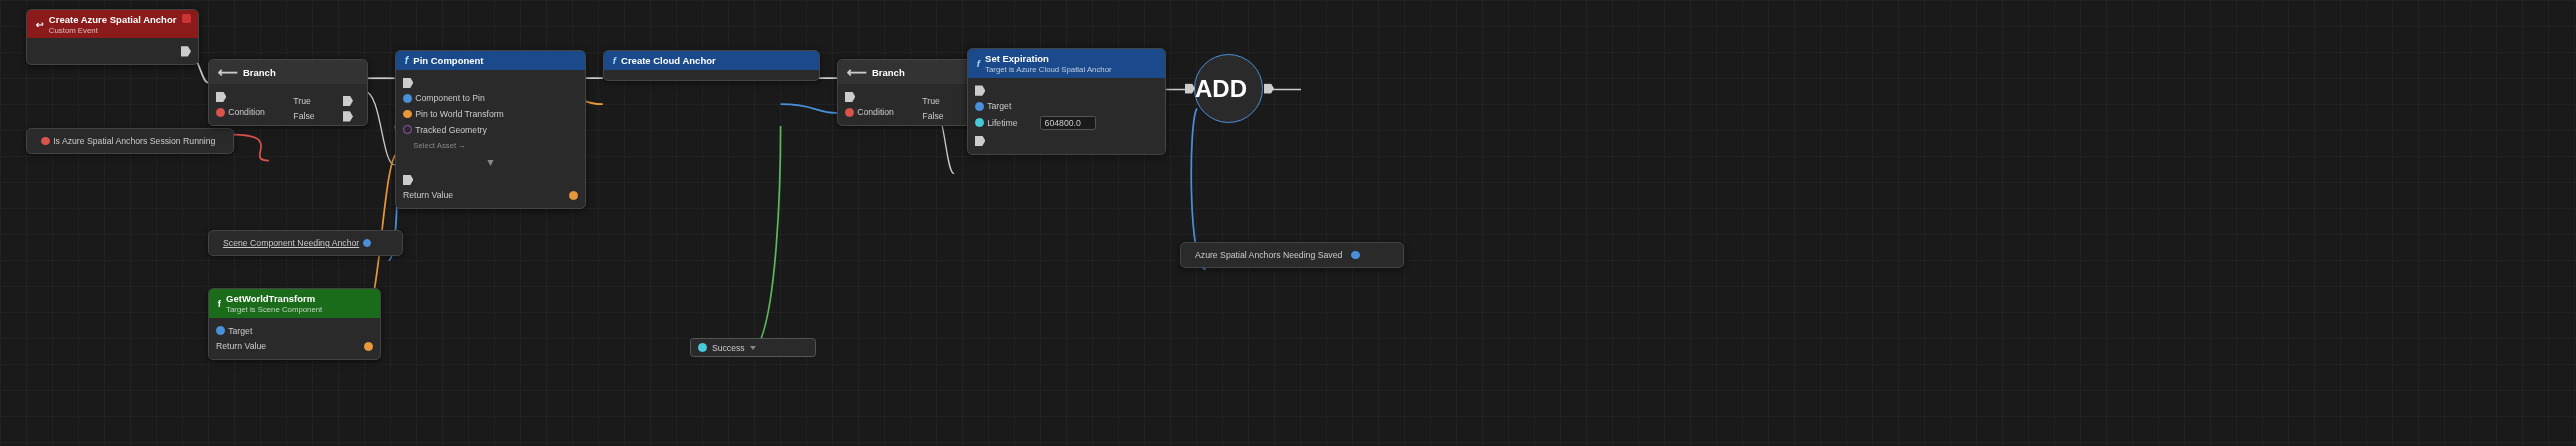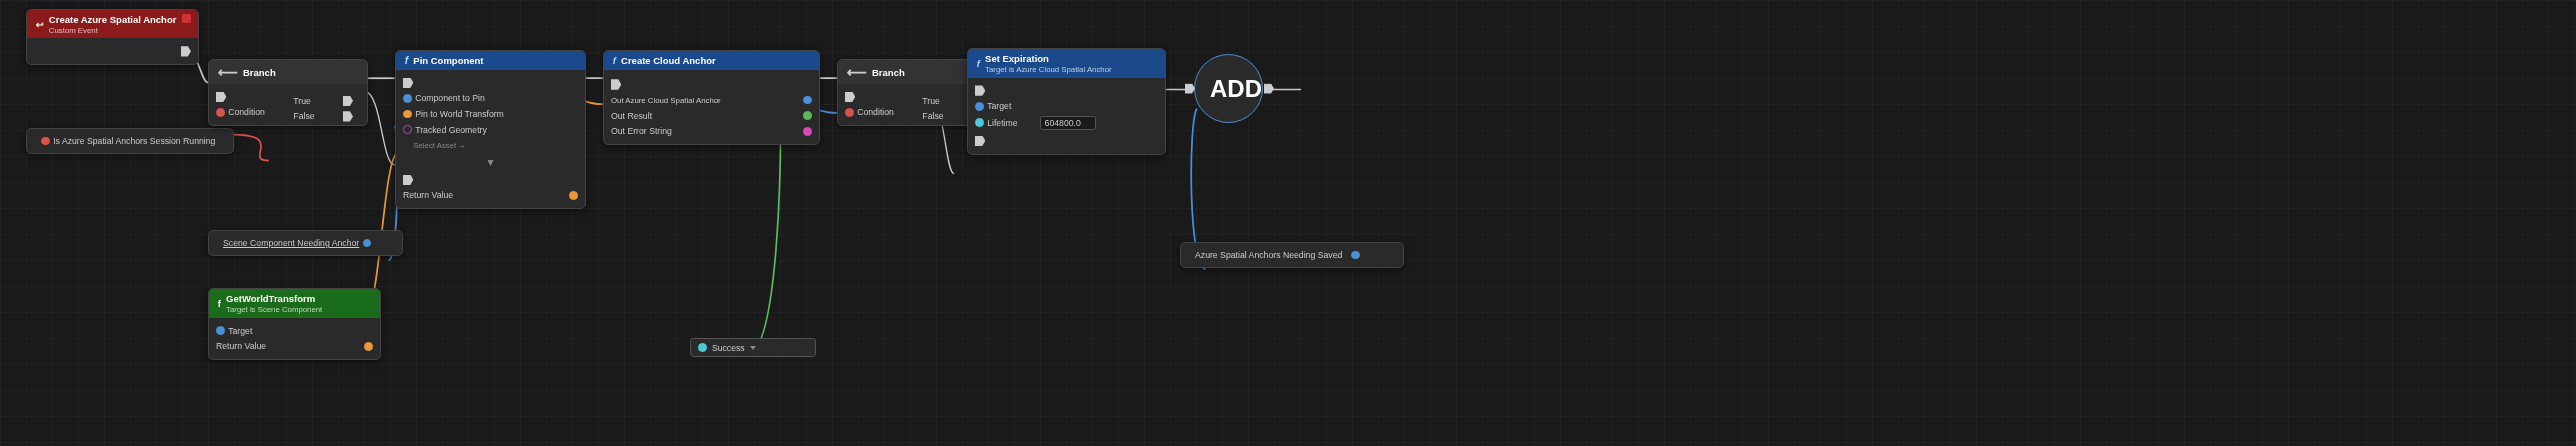--- a/index.html
+++ b/index.html
@@ -134,21 +134,21 @@
     
     .add-node {
       position: absolute;
       background: #2a2a2a;
       border: 1.7px solid #4a90d9;
       border-radius: 50%;
       width: 69px;
       height: 69px;
       display: flex;
       align-items: center;
-      justify-content: flex-end;
+      justify-content: flex-start;
       font-size: 24px;
       font-weight: bold;
       color: #fff;
     }
 
     .input-field {
       background: #1a1a1a;
       border: 0.9px solid #555;
       border-radius: 2.6px;
       color: #ccc;
@@ -316,37 +316,20 @@
     </div>
   </div>
 </div>
 
 <div class="node" style="left:603px; top:50px; width:217px;">
   <div class="node-header header-blue">
     <span style="font-style:italic; font-weight:bold; color:#adf;">f</span>
     <span>Create Cloud Anchor</span>
   </div>
   <div class="node-body" style="display:flex;">
-    <div style="flex:1; text-align:right; padding-top:1.7px;">
-      <div class="pin-row right">
-        <div class="exec-pin"></div>
-      </div>
-      <div class="pin-row right">
-        <span class="pin-label" style="font-size:7.8px;">Out Azure Cloud Spatial Anchor</span>
-        <div class="pin-dot blue"></div>
-      </div>
-      <div class="pin-row right">
-        <span class="pin-label">Out Result</span>
-        <div class="pin-dot green"></div>
-      </div>
-      <div class="pin-row right">
-        <span class="pin-label">Out Error String</span>
-        <div class="pin-dot pink"></div>
-      </div>
-    </div>
   </div>
 </div>
 
 <div class="dropdown-node" style="left:690px; top:338px; width:126px;">
   <div class="pin-dot cyan"></div>
   <span>Success</span>
   <div class="dropdown-arrow"></div>
 </div>
 
 <div class="node" style="left:837px; top:59px; width:160px;">

